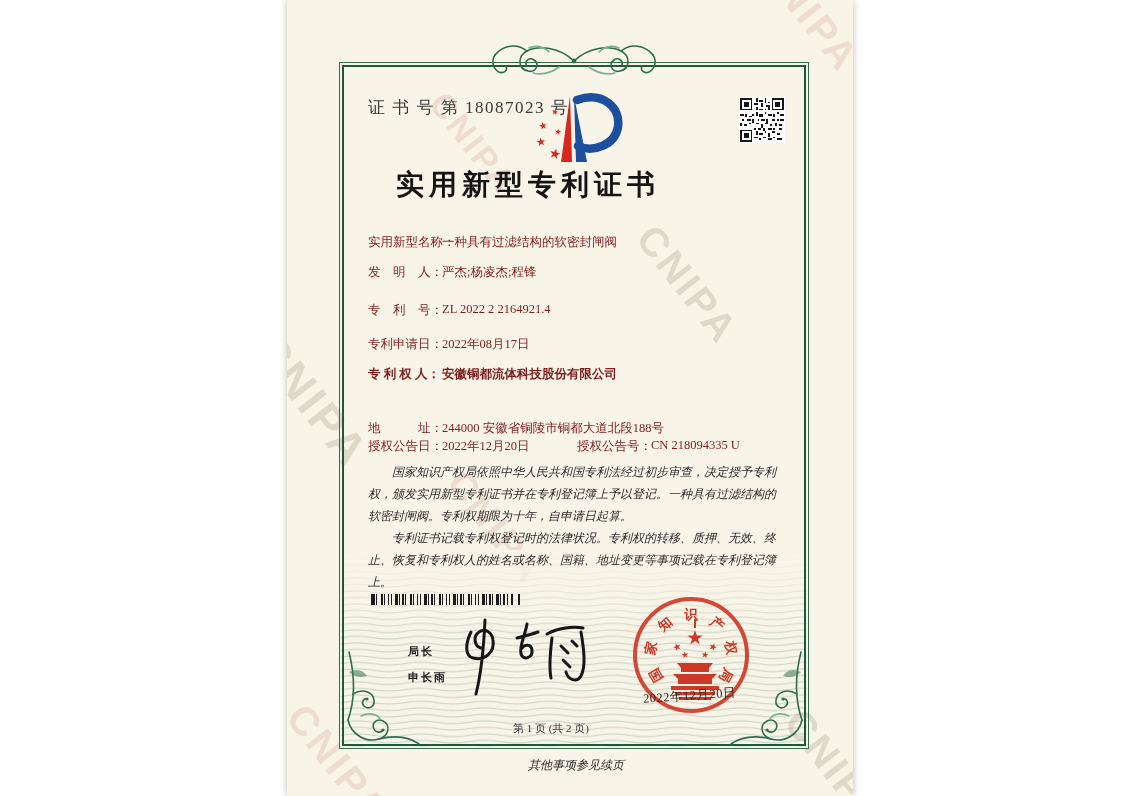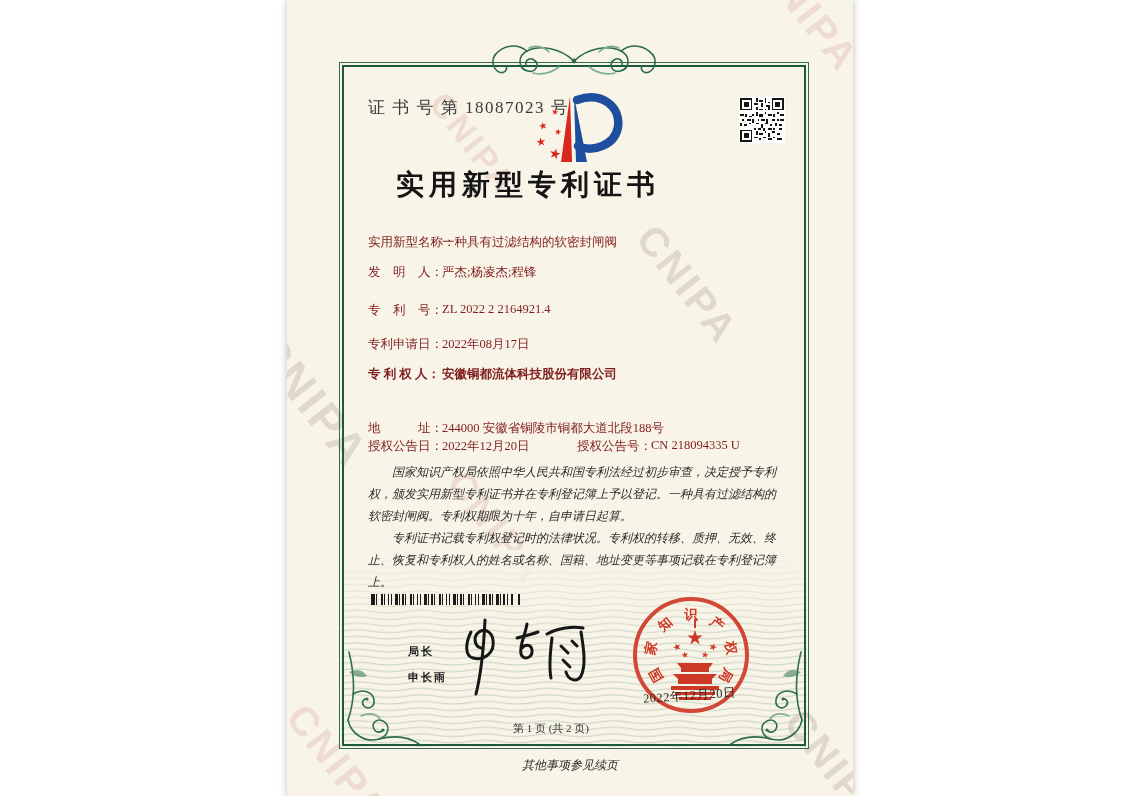--- a/index.html
+++ b/index.html
@@ -69,21 +69,21 @@
   .seal-ch.c3{transform:rotate(0deg)    translateY(-40px);}
   .seal-ch.c4{transform:rotate(40deg)   translateY(-40px);}
   .seal-ch.c5{transform:rotate(80deg)   translateY(-40px);}
   .seal-ch.c6{transform:rotate(120deg)  translateY(-40px);}
   .emblem{position:absolute;left:26px;top:16px;}
   .seal-date{position:absolute;left:356px;top:687px;width:110px;font-size:12.5px;color:#33261c;
              letter-spacing:.5px;transform:rotate(-4deg);z-index:7;white-space:nowrap;}
   .pageinfo{position:absolute;left:52px;top:721px;width:424px;text-align:center;font-size:11px;
             color:#333;z-index:7;}
   .footnote{position:absolute;left:0;top:757px;width:566px;text-align:center;font-size:12px;
-            font-style:italic;color:#2b2b2b;z-index:5;}
+            font-style:italic;color:#2b2b2b;z-index:5;padding-left:6px;}
 </style>
 </head>
 <body>
 
 <div class="stage">
   <div class="page">
 
     <div class="wm wm-pink wm1">CNIPA</div>
     <div class="wm wm-pink wm2">CNIPA</div>
     <div class="wm wm-gray wm3">CNIPA</div>

